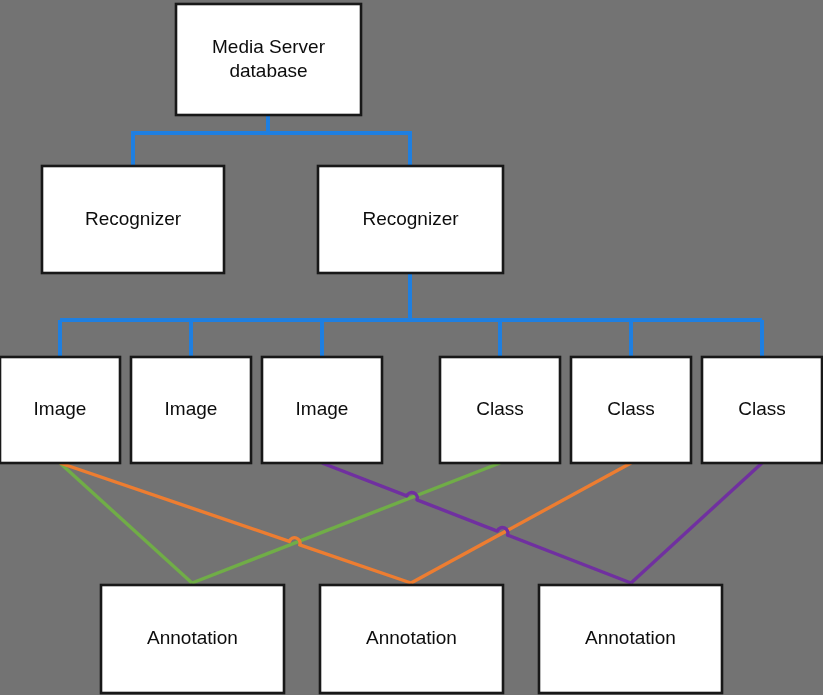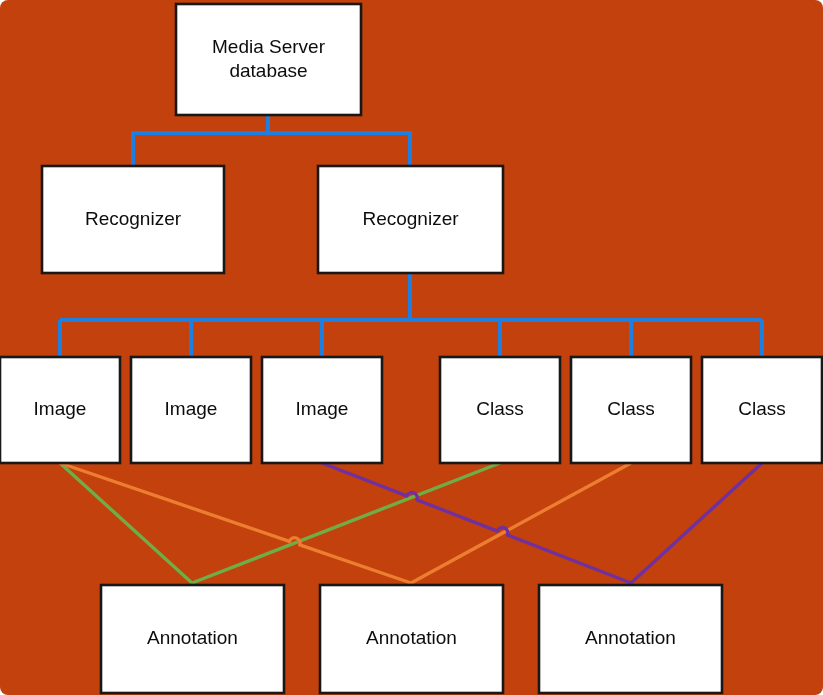--- a/index.html
+++ b/index.html
@@ -8,23 +8,22 @@
     padding: 0;
     background: #ffffff;
   }
   body {
     font-family: "Liberation Sans", sans-serif;
   }
   #diagram-root {
     position: relative;
     width: 823px;
     height: 695px;
-    background: #c2410c;
+    background: #737373;
     overflow: hidden;
-    border-radius: 8px;
   }
   #diagram-svg {
     position: absolute;
     left: 0;
     top: 0;
     width: 823px;
     height: 695px;
     display: block;
   }
   .node-box {

